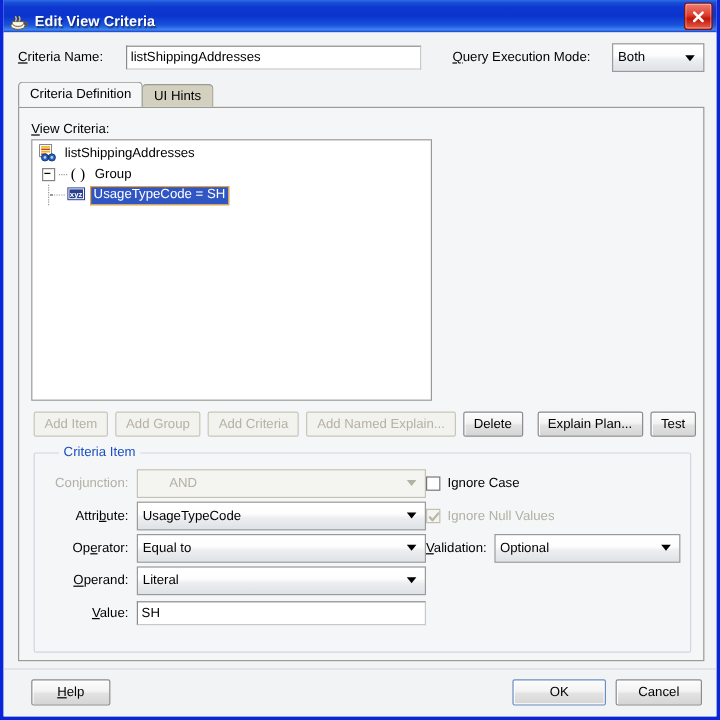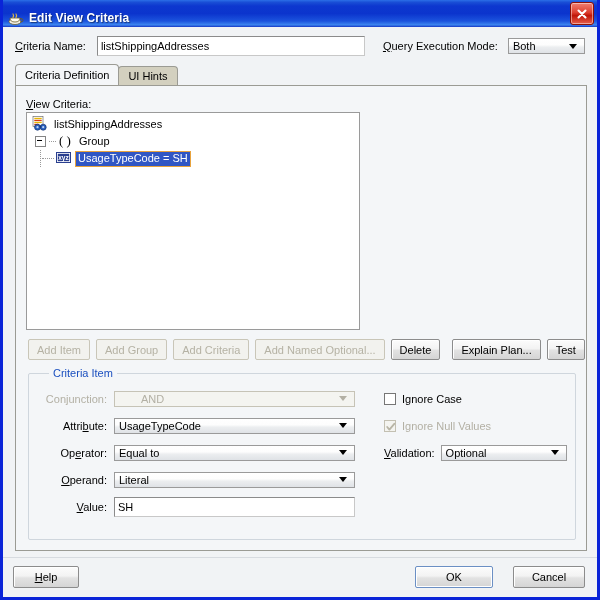--- a/index.html
+++ b/index.html
@@ -72,21 +72,21 @@
     display: flex;
     flex-direction: column;
     overflow: hidden;
   }
 
   
   #toprow {
     display: flex;
     align-items: center;
     padding: 9px 10px 8px 12px;
-    gap: 4px;
+    gap: 12px;
   }
   .lbl { color: #000; font-size: 11px; white-space: nowrap; }
   .lbl u { text-decoration: underline; }
 
   #criteria-name-label { margin-right: 7px; }
   #criteria-name-input {
     flex: 1 1 auto;
     height: 20px;
     box-sizing: border-box;
     border: 1px solid #8b8b8b;
@@ -97,21 +97,21 @@
     font-size: 11px;
     color: #000;
     padding: 0 3px;
     outline: none;
     max-width: 268px;
   }
   #qem-label { margin-left: 14px; margin-right: 6px; }
 
   
   .combo {
-    height: 16px;
+    height: 24px;
     box-sizing: border-box;
     border: 1px solid #9a9a9a;
     background: linear-gradient(to bottom, #ffffff 0%, #fdfdfd 42%, #eceef0 58%, #dfe2e6 100%);
     display: flex;
     align-items: center;
     padding: 0 2px 0 4px;
     font-size: 11px;
     color: #000;
     cursor: default;
     position: relative;
@@ -316,21 +316,21 @@
     color: #1a4fbf;
     white-space: nowrap;
   }
   .frow {
     display: flex;
     align-items: center;
     margin-bottom: 6px;
     height: 21px;
   }
   .fcol-left { width: 318px; display: flex; align-items: center; }
-  .fcol-right { display: flex; align-items: center; flex: 1 1 auto; margin-left: 29px; }
+  .fcol-right { display: flex; align-items: center; flex: 1 1 auto; }
   .flabel {
     width: 70px;
     text-align: right;
     padding-right: 7px;
     font-size: 11px;
     color: #000;
     white-space: nowrap;
     flex: 0 0 auto;
   }
   .flabel.disabled { color: #b3b0a4; }
@@ -365,36 +365,36 @@
     border-color: #c3c0b2;
     background: #f4f4f0;
   }
   .chkbox svg { position: absolute; left: 0; top: 0; }
   .chk-label { font-size: 11px; color: #000; white-space: nowrap; }
   .chk-label.disabled { color: #b3b0a4; }
 
   
   #bottombar {
     flex: 0 0 auto;
-    padding: 8px 12px 9px 10px;
+    padding: 8px 12px 9px 23px;
     display: flex;
     align-items: center;
     border-top: 1px solid #d7dbe0;
     margin-top: 6px;
   }
   .btn-wide {
     min-width: 66px;
     height: 22px;
   }
   #ok-button {
     min-width: 78px;
     border: 1px solid #6b8fc4;
     box-shadow: inset 0 0 0 1px #ffffff;
   }
-  #cancel-button { min-width: 72px; margin-left: 12px; }
+  #cancel-button { min-width: 72px; }
 </style>
 </head>
 <body>
 
 <div id="window">
 
   <div id="titlebar">
     <span class="tb-icon">
       <svg width="16" height="16" viewBox="0 0 16 16">
         <ellipse cx="7" cy="11.5" rx="6" ry="3" fill="#f2efe4" stroke="#6b5a2a" stroke-width="0.8"></ellipse>
@@ -495,21 +495,21 @@
         <div class="btn disabled">
           <span>Add Item</span>
         </div>
         <div class="btn disabled">
           <span>Add Group</span>
         </div>
         <div class="btn disabled">
           <span>Add Criteria</span>
         </div>
         <div class="btn disabled">
-          <span>Add Named Optional...</span>
+          <span>Add Named Explain...</span>
         </div>
         <div class="btn">
           <span>Delete</span>
         </div>
         <span class="spacer"></span>
         <div class="btn">
           <span>Explain Plan...</span>
         </div>
         <div class="btn">
           <span>Test</span>

